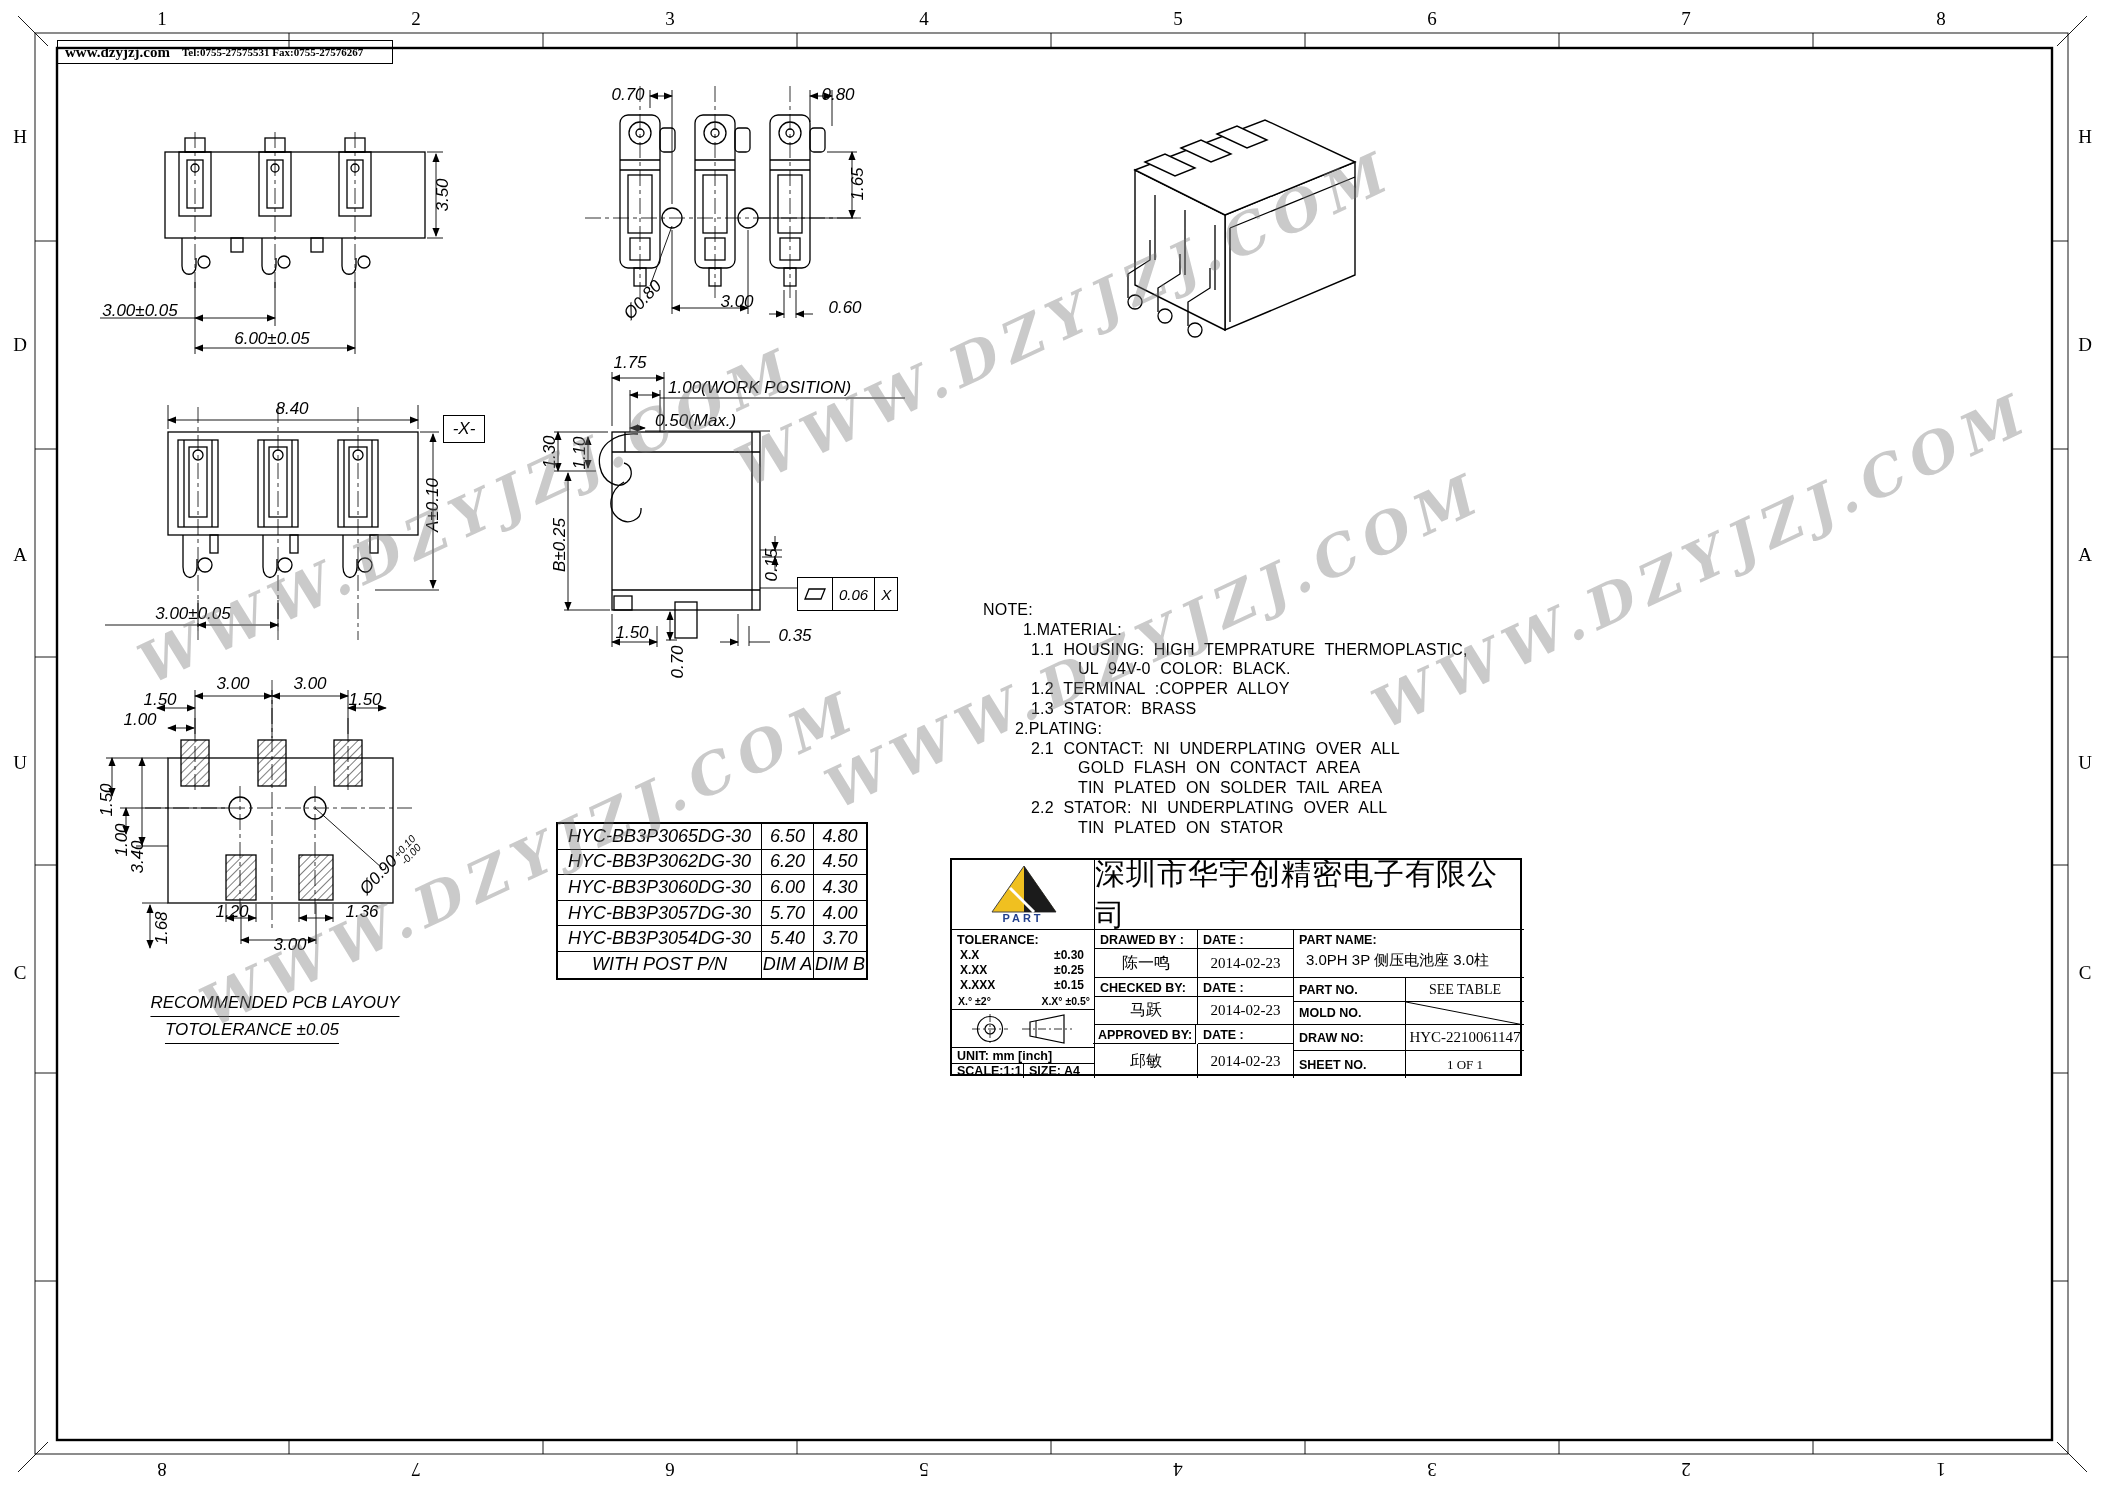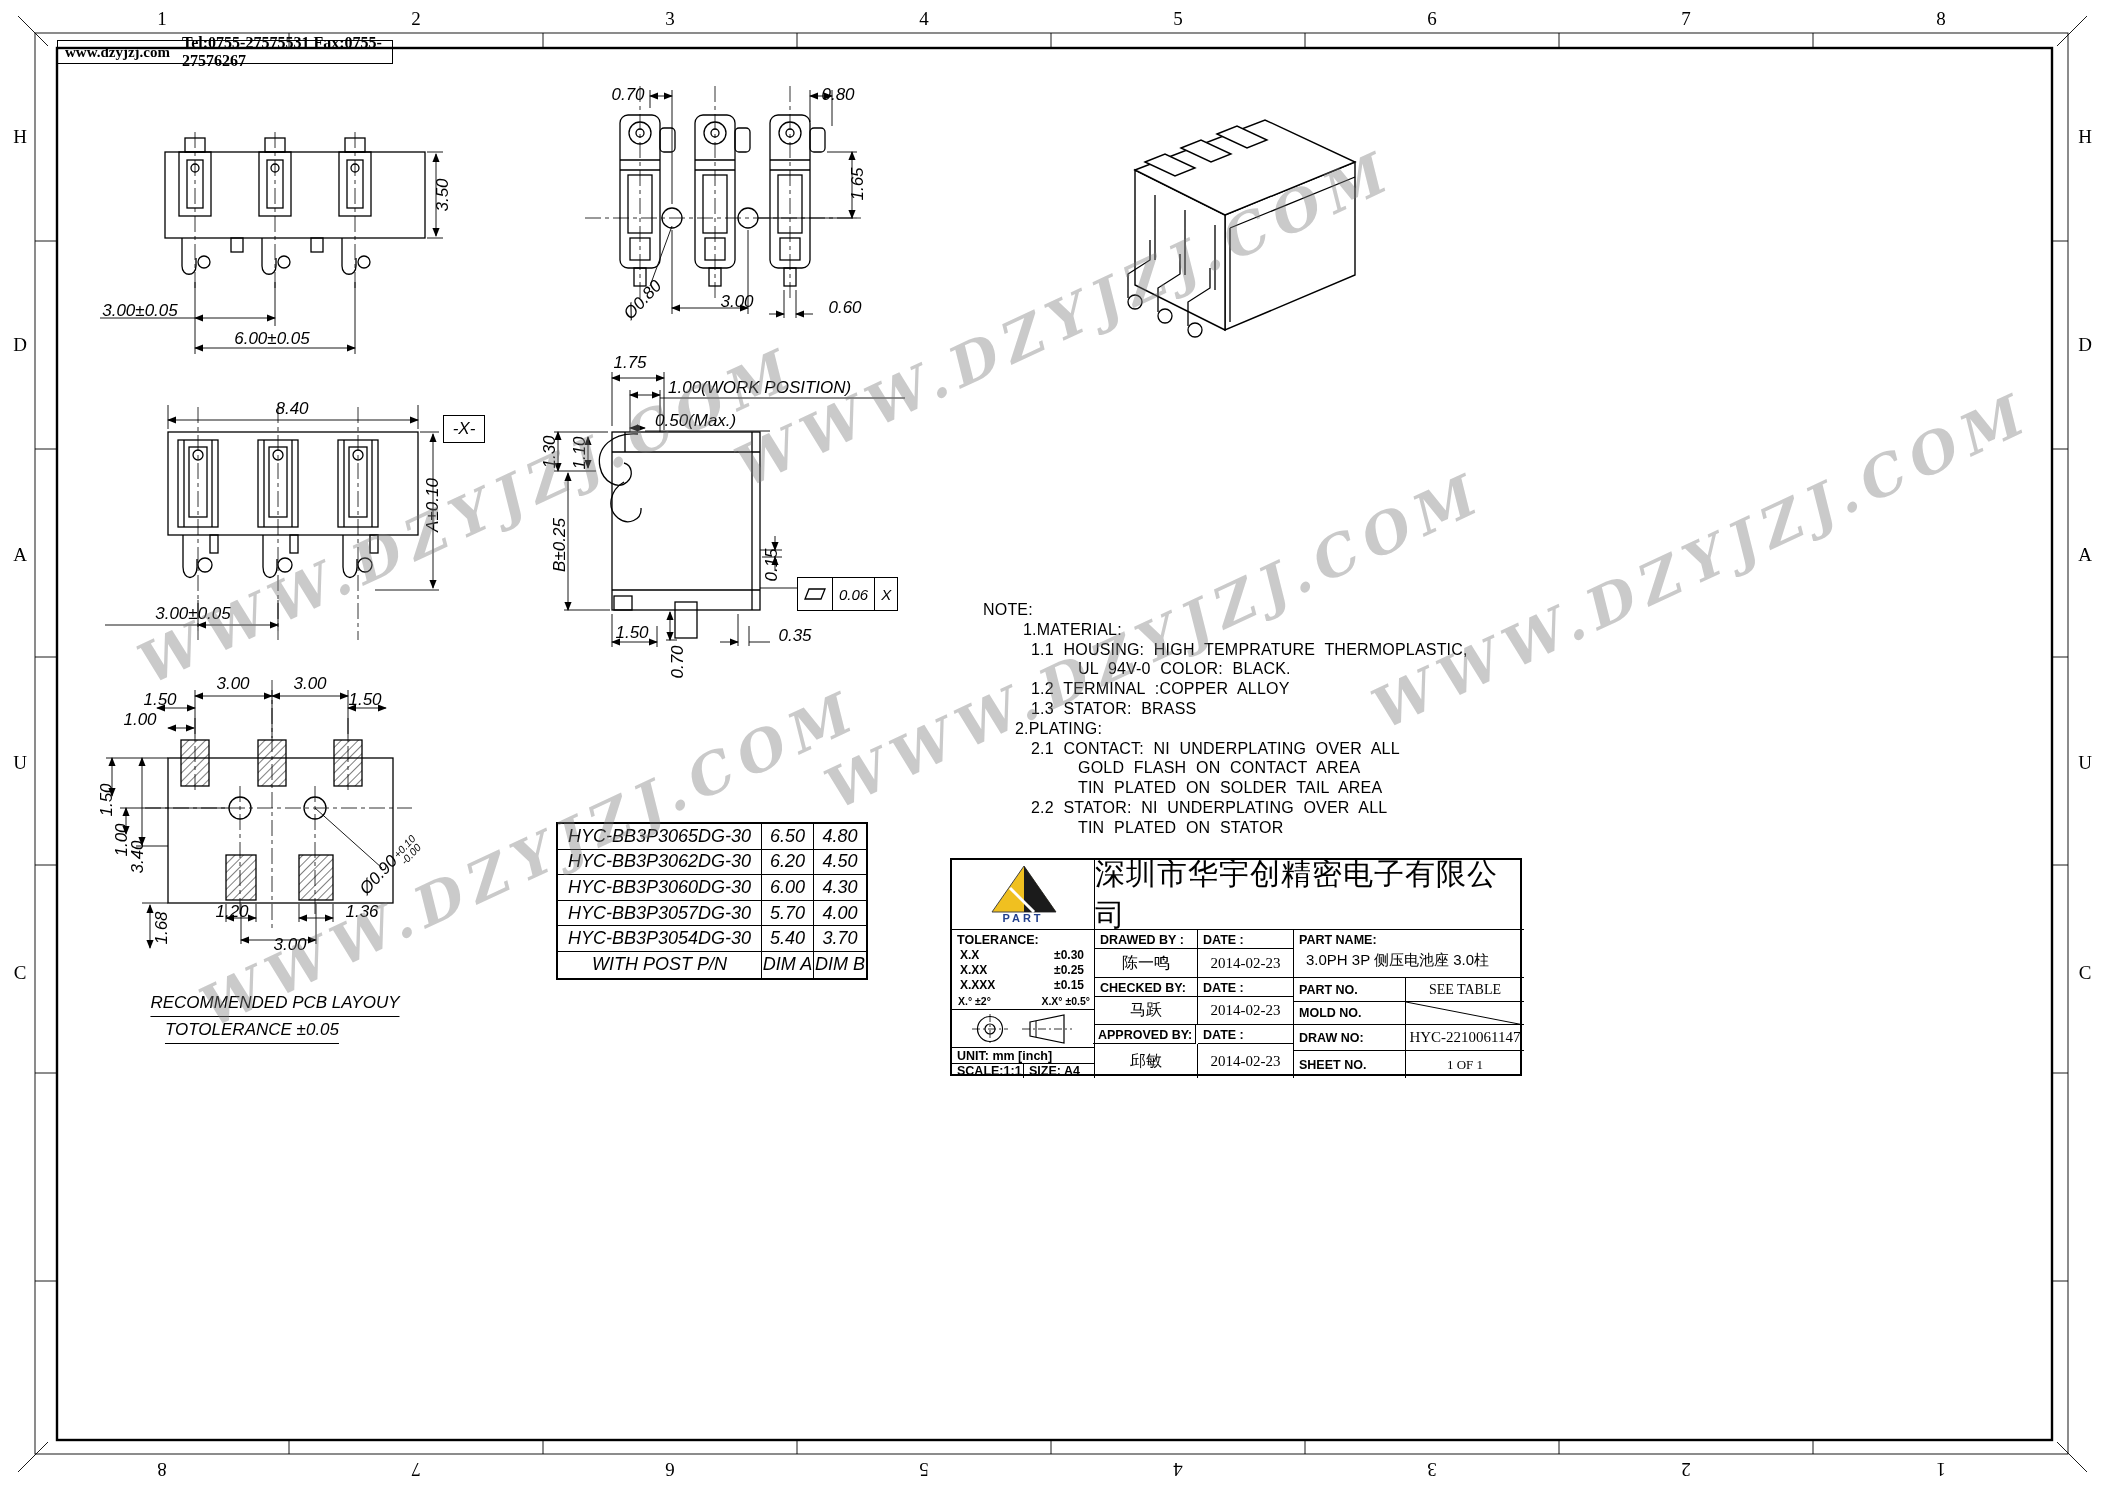--- a/index.html
+++ b/index.html
@@ -18,21 +18,21 @@
   .ul{border-bottom:1.4px solid #000;padding-bottom:3px}
   .gridn{position:absolute;font:19px "Liberation Serif",serif;transform:translate(-50%,-50%);z-index:6}
   .flip{transform:translate(-50%,-50%) rotate(180deg)}
   .wm{position:absolute;font:bold italic 56px "DejaVu Serif",serif;letter-spacing:9px;
       color:rgba(122,122,122,.40);transform:translate(-50%,-50%) rotate(-25deg);
       white-space:nowrap;z-index:40;pointer-events:none}
   #hdr{position:absolute;left:57px;top:40px;width:336px;height:24px;border:1.6px solid #000;
        box-sizing:border-box;display:flex;align-items:center;gap:12px;padding:0 7px;
        font-family:"Liberation Serif",serif;font-weight:bold;z-index:10}
   #hdr .site{font-size:15px}
-  #hdr .contact{font-size:16px}
+  #hdr .contact{font-size:11px}
   .cbox{position:absolute;border:1.4px solid #000;display:flex;align-items:center;
         justify-content:center;background:#fff;z-index:12;
         font:italic 17px "Liberation Sans",sans-serif}
   #flat{position:absolute;left:797px;top:577px;height:24px;display:flex;z-index:12;background:#fff}
   #flat>div{border:1.4px solid #000;border-left:none;display:flex;align-items:center;
             justify-content:center;font:italic 15px "Liberation Sans",sans-serif;padding:16px 6px}
   #flat>div:first-child{border-left:1.4px solid #000}
   #notes{position:absolute;left:983px;top:600px;z-index:11}
   .note-line{font:16px "Liberation Sans",sans-serif;line-height:19.8px;word-spacing:5px;
              letter-spacing:.2px;white-space:nowrap}

